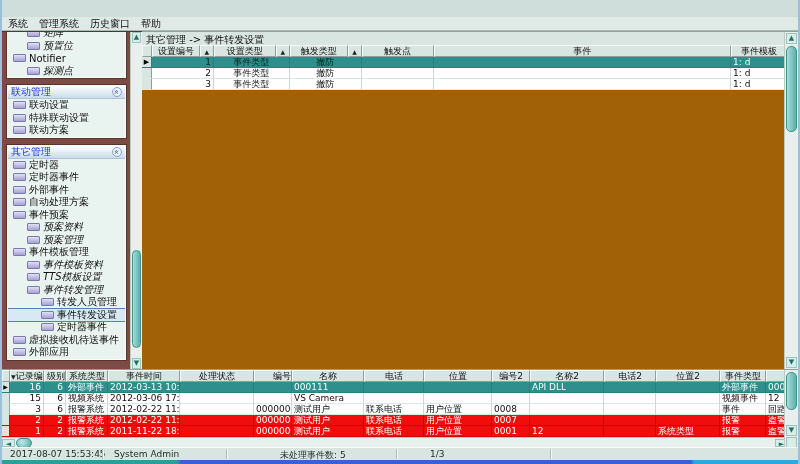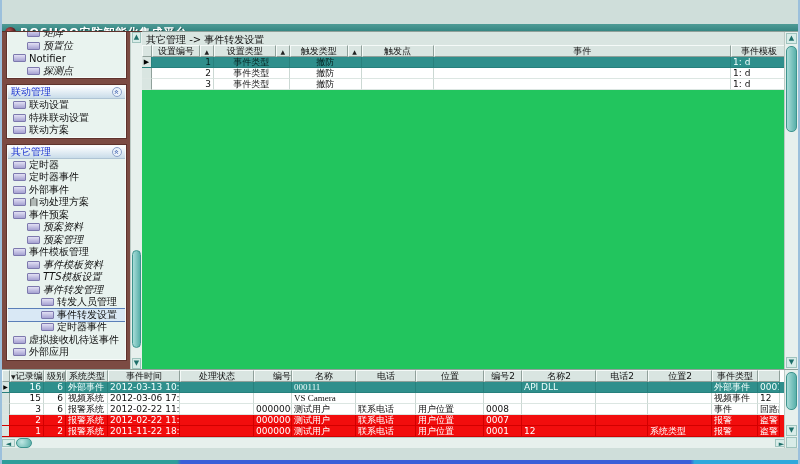--- a/index.html
+++ b/index.html
@@ -38,42 +38,42 @@
 
   
   .sb-v { position:absolute; background:#E7F0ED; border-left:1px solid #BCCAC5; }
   .sb-btn { position:absolute; left:1px; right:1px; height:11px; background:#D8ECE8; border:1px solid #9FC4BE; color:#1E6F6A; font-size:7px; line-height:9px; text-align:center; }
   .sb-thumb { position:absolute; left:1px; right:1px; background:linear-gradient(90deg,#A8DCD8,#59B0AA); border:1px solid #3E948E; border-radius:5px; }
   .side-scroll { right:0; top:0; bottom:0; width:12px; }
 
   
   .main { position:absolute; left:140px; top:0; right:0; bottom:0; background:#fff; border-top:1px solid #8FA09A; }
   .crumbbar { position:absolute; top:0; left:0; width:646px; height:24px; background:#D9E5E1; border-bottom:1px solid #A9B9B3; padding:1px 0 0 4px; white-space:nowrap; }
-  .grid1 { position:absolute; top:13px; left:0; width:646px; bottom:0; background:#22c55e; border-right:1px solid #B8C6C1; }
+  .grid1 { position:absolute; top:13px; left:0; width:646px; bottom:0; background:#a16207; border-right:1px solid #B8C6C1; }
   .hrow { display:flex; height:12px; }
   .hc { background:#D9E5E1; border-top:1px solid #F5FAF8; border-left:1px solid #F5FAF8; border-right:1px solid #8FA09A; border-bottom:1px solid #8FA09A; text-align:center; font-size:9px; line-height:10px; overflow:hidden; white-space:nowrap; }
   .sorthc { font-size:6px; line-height:11px; color:#222; }
   .w10{width:10px} .w48{width:48px} .w14{width:14px} .w62{width:62px} .w58{width:58px} .w72{width:72px} .w298{width:298px} .w56{width:56px}
   .t1r { display:flex; height:11px; background:#fff; }
   .t1r .cell { border-right:1px solid #CBD8D3; border-bottom:1px solid #DCE6E2; font-size:9px; line-height:10px; overflow:hidden; white-space:nowrap; padding:0 2px; }
   .t1r .sel { width:10px; background:#D9E5E1; border-right:1px solid #8FA09A; font-size:7px; line-height:10px; text-align:center; padding:0; color:#000; }
   .b1{width:62px; text-align:right;} .b2{width:76px; text-align:center;} .b3{width:72px; text-align:center;} .b4{width:72px;} .b5{width:298px;} .b6{width:56px;}
   .t1r.selected { background:#2F8F8C; }
   .t1r.selected .cell { border-right-color:#27807D; border-bottom-color:#27807D; color:#03211F; }
   .t1r.selected .b6 { color:#F2FFFE; }
   .t1r.selected .sel { background:#D9E5E1; color:#000; }
 
   
   .events-area { position:absolute; left:0; right:0; top:369px; height:78px; background:#fff; border-top:1px solid #8FA09A; }
   .t2wrap { position:absolute; left:0; top:0; width:786px; height:78px; overflow:hidden; }
   .t2h { display:flex; height:12px; }
   .t2r { display:flex; height:11px; background:#fff; }
   .t2r .cell { border-right:1px solid #CBD8D3; border-bottom:1px solid #DCE6E2; font-size:9px; line-height:10px; overflow:hidden; white-space:nowrap; padding:0 2px; }
   .t2r .sel { width:8px; background:#D9E5E1; border-right:1px solid #8FA09A; font-size:6px; line-height:10px; text-align:center; padding:0; }
-  .k0{width:8px;padding:0;} .k1{width:34px;text-align:right;} .k2{width:22px;text-align:right;} .k3{width:42px;} .k4{width:72px;} .k5{width:74px;} .k6{width:38px;text-align:right;} .k7{width:64px;font-family:Liberation Serif, serif;} .k8{width:60px;} .k9{width:68px;} .k10{width:38px;} .k11{width:74px;} .k12{width:52px;} .k13{width:64px;} .k14{width:46px;} .k15{width:22px;}
+  .k0{width:8px;padding:0;} .k1{width:34px;text-align:right;} .k2{width:22px;text-align:right;} .k3{width:42px;} .k4{width:72px;} .k5{width:74px;} .k6{width:38px;text-align:right;} .k7{width:72px;} .k8{width:60px;} .k9{width:68px;} .k10{width:38px;} .k11{width:74px;} .k12{width:52px;} .k13{width:64px;} .k14{width:46px;} .k15{width:22px;}
   .t2r.selected { background:#2F8F8C; }
   .t2r.selected .cell { color:#F2FFFE; border-right-color:#27807D; border-bottom-color:#27807D; }
   .t2r.selected .sel { background:#D9E5E1; color:#000; }
   .t2r.alarm { background:#F20D0D; }
   .t2r.alarm .cell { color:#fff; border-right-color:#D20000; border-bottom-color:#D20000; }
   .t2r.alarm .sel { background:#D9E5E1; color:#000; }
 
   .hscroll { position:absolute; left:0; bottom:0; width:786px; height:11px; background:#E7F0ED; border-top:1px solid #BCCAC5; }
   .hs-btn { position:absolute; top:1px; bottom:1px; width:13px; background:#D8ECE8; border:1px solid #9FC4BE; color:#1E6F6A; font-size:7px; line-height:8px; text-align:center; }
   .hs-thumb { position:absolute; top:0px; left:14px; width:16px; height:10px; background:radial-gradient(circle at 35% 35%,#BFE8E4,#54ACA6); border:1px solid #3E948E; border-radius:6px; }
@@ -87,20 +87,27 @@
 </head>
 <body>
 
 <div class="window">
 
   <div class="titlebar">
     <span class="app-icon"></span>
     <span class="titletext">BOSHOO安防智能化集成平台</span>
   </div>
 
+  <div class="menubar">
+
+  <span class="menuitem">系统</span>
+      <span class="menuitem">管理系统</span>
+      <span class="menuitem">历史窗口</span>
+      <span class="menuitem">帮助</span>
+    </div>
 
   <div class="workspace">
 
     <div class="sidebar">
       <div class="panels">
 
         <div class="panel first">
           <div>
 
               <div class="sitem i1 cut">
@@ -428,16 +435,26 @@
         <div class="hs-btn" style="right:0;">►</div>
       </div>
     </div>
     <div class="sb-v" style="right:0; top:0; width:14px; height:78px;">
       <div class="sb-thumb" style="top:2px; height:38px;"></div>
       <div class="sb-btn" style="bottom:12px;">▼</div>
       <div class="sb-btn" style="bottom:0;"></div>
     </div>
   </div>
 
+  <div class="statusbar">
+    <span class="sfield" style="left:8px;">2017-08-07 15:53:45</span>
+    <span class="sgroove" style="left:100px;"></span>
+    <span class="sfield" style="left:112px;">System Admin</span>
+    <span class="sgroove" style="left:224px;"></span>
+    <span class="sfield" style="left:278px;">未处理事件数: 5</span>
+    <span class="sgroove" style="left:394px;"></span>
+    <span class="sfield" style="left:428px;">1/3</span>
+    <span class="sgroove" style="left:548px;"></span>
+  </div>
 
   <div class="bottomstrip"></div>
 
 </div>
 
 </body></html>

